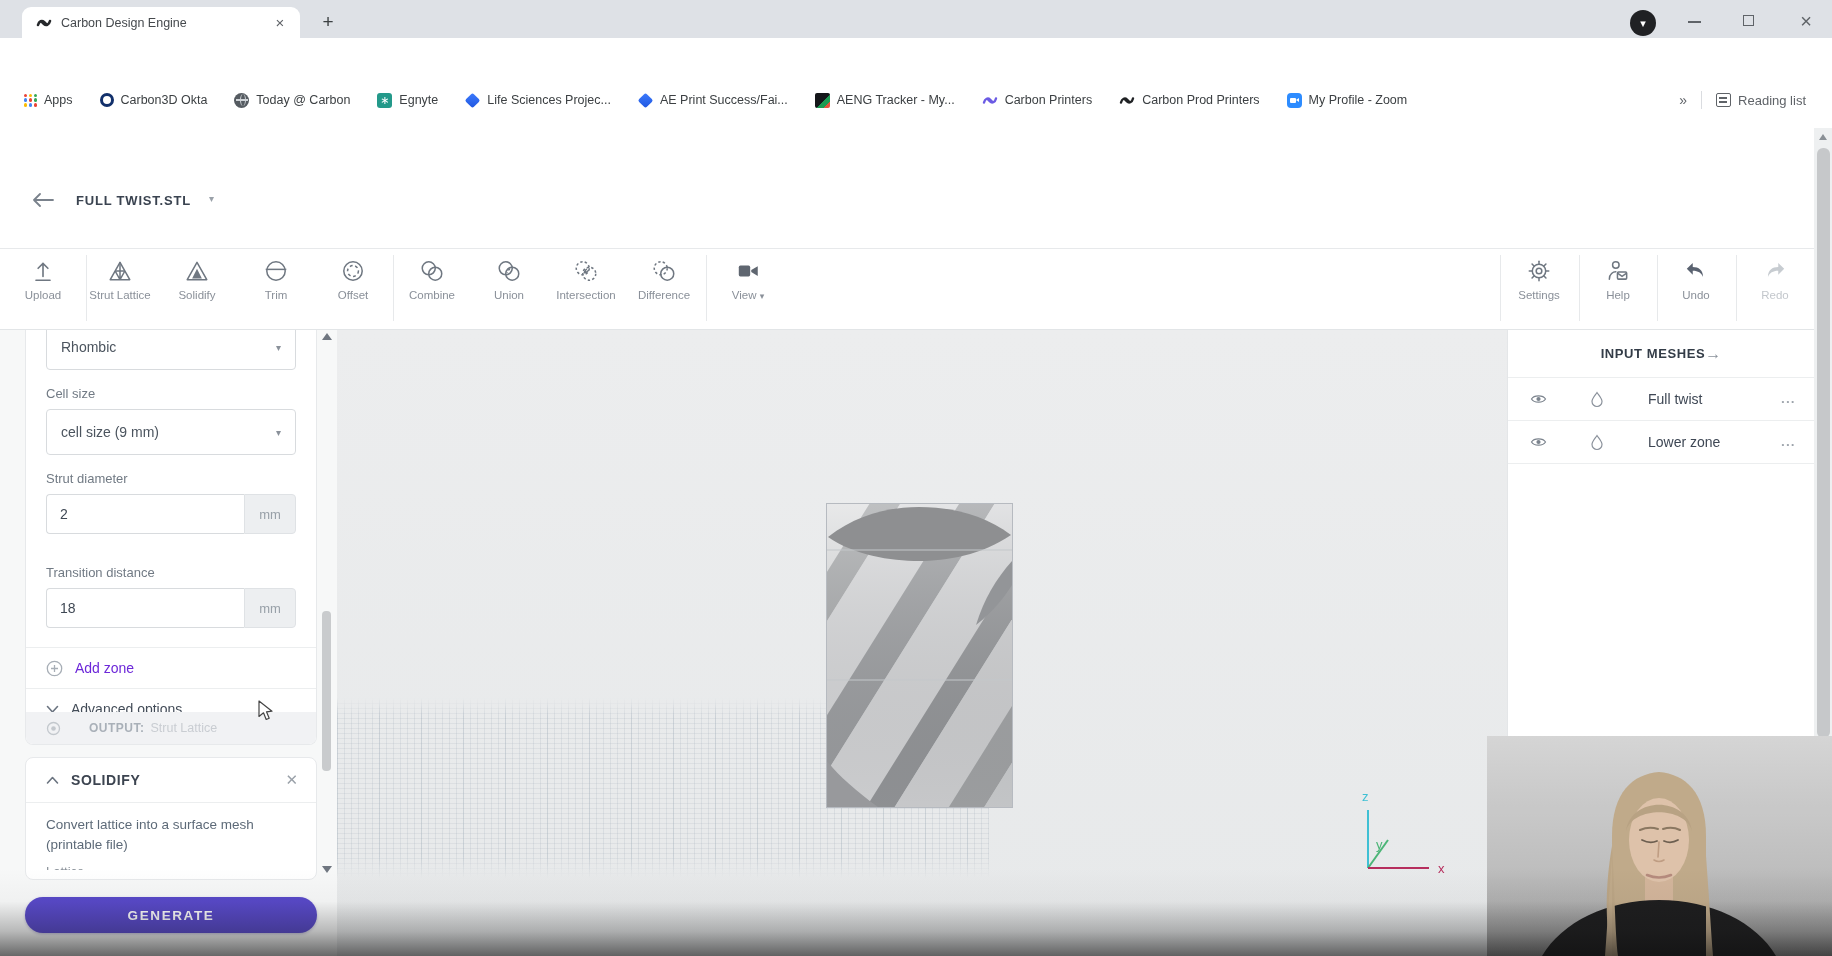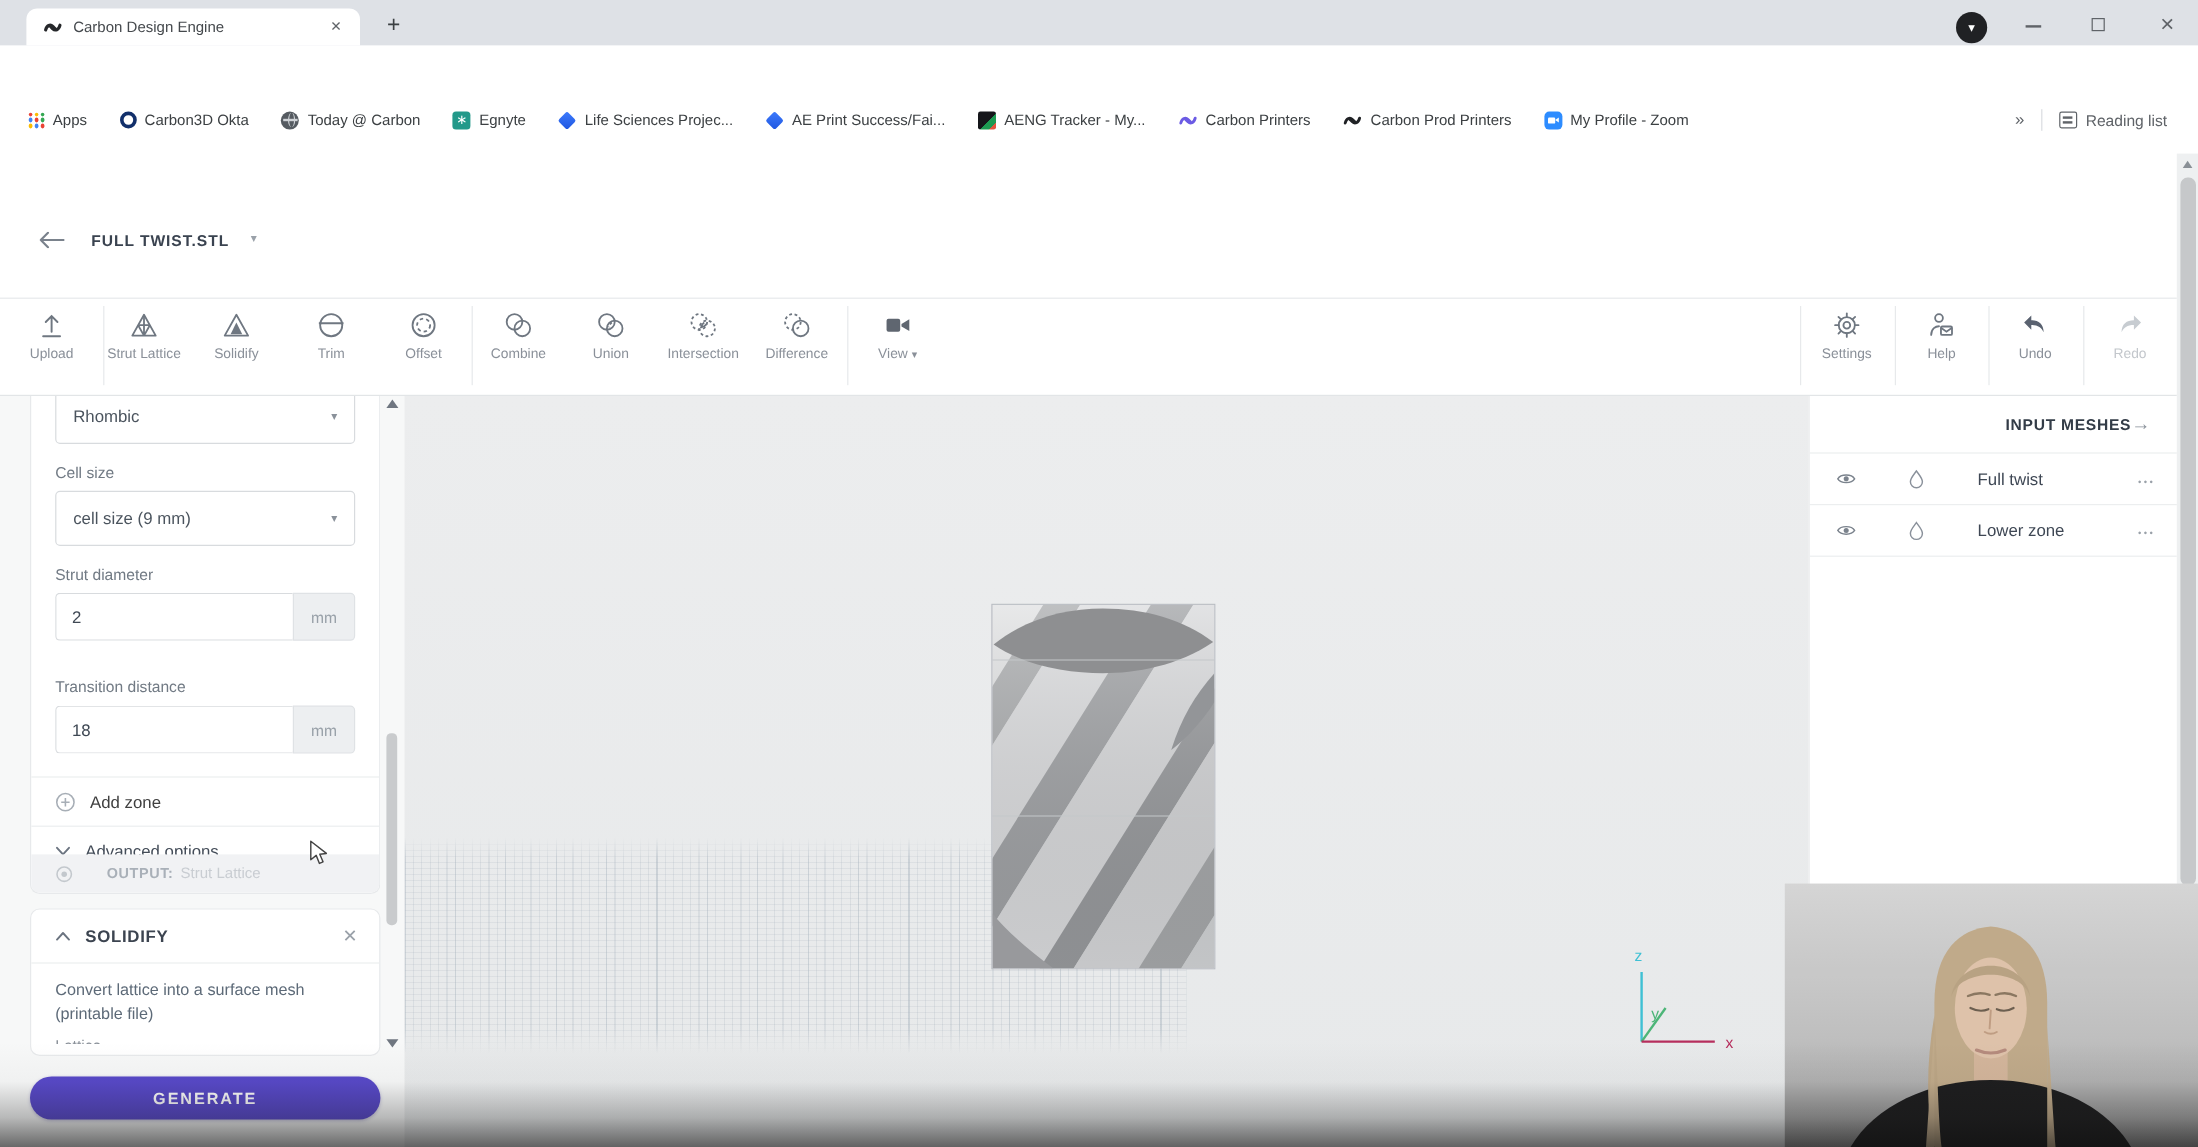--- a/index.html
+++ b/index.html
@@ -96,21 +96,21 @@
   .select{height:46px;margin:0 20px;background:#fff;border:1px solid #d8dbde;border-radius:4px;display:flex;align-items:center;justify-content:space-between;padding:0 14px;}
   .select-val{font-size:14px;color:#4b545e;}
   .sel-caret{color:#8a919a;font-size:10px;}
   .inputrow{margin:0 20px;height:40px;display:flex;}
   .ibox{flex:1;border:1px solid #d8dbde;border-right:none;border-radius:4px 0 0 4px;background:#fff;}
   .ibox input{width:100%;height:100%;border:none;outline:none;background:transparent;font-size:14px;color:#3f4854;padding:0 13px;}
   .suffix{width:52px;background:#edeff1;border:1px solid #dfe2e5;border-radius:0 4px 4px 0;display:flex;align-items:center;justify-content:center;font-size:13px;color:#98a0a8;}
   .hdiv{height:1px;background:#eceeef;}
   .prow{height:40px;display:flex;align-items:center;padding:0 20px;}
   .prow-label{font-size:14px;margin-left:12px;}
-  .addzone-label{color:#404040;}
+  .addzone-label{color:#6d28d9;}
   .adv-label{color:#434c58;}
   .outputrow{position:absolute;left:0;bottom:0;width:100%;height:32px;background:#f1f2f4;display:flex;align-items:center;padding:0 20px;}
   .out-key{font-size:12px;font-weight:bold;color:#a9b0b8;letter-spacing:.5px;margin-left:28px;}
   .out-val{font-size:12.5px;color:#c9cdd2;margin-left:6px;}
   .card2-head{height:44px;display:flex;align-items:center;padding:0 18px 0 20px;}
   .sol-title{font-size:14px;font-weight:bold;color:#3c4450;letter-spacing:.6px;margin-left:12px;flex:1;}
   .xclose{color:#9aa1a9;font-size:15px;}
   .xclose::before{content:"✕";}
   .sol-desc{font-size:13.5px;color:#5d6a78;line-height:1.45;padding:12px 20px 0;}
   .sol-trunc{height:6px;overflow:hidden;margin:10px 20px 0;font-size:13px;color:#8a9199;}
@@ -128,21 +128,21 @@
       repeating-linear-gradient(to right,rgba(140,155,170,.16) 0 1px,transparent 1px 7px),
       repeating-linear-gradient(to bottom,rgba(140,155,170,.13) 0 1px,transparent 1px 5px),
       repeating-linear-gradient(to right,rgba(120,140,160,.15) 0 1px,transparent 1px 42px);
     -webkit-mask-image:linear-gradient(to bottom,transparent,#000 10%,#000 88%,transparent);
     mask-image:linear-gradient(to bottom,transparent,#000 10%,#000 88%,transparent);}
   .objsvg{position:absolute;left:489px;top:173px;}
   .axissvg{position:absolute;left:1014px;top:455px;}
   .axissvg text{font-size:13px;font-family:"Liberation Sans",sans-serif;}
 
   
-  .rp-head{height:47px;display:flex;align-items:center;justify-content:flex-end;padding:0 22px;}
+  .rp-head{height:47px;display:flex;align-items:center;justify-content:center;padding:0 22px;}
   .rp-title{font-size:13px;font-weight:bold;color:#333c47;letter-spacing:.6px;}
   .rp-arrow{color:#8a919a;font-size:16px;}
   .rp-arrow::before{content:"→";}
   .rp-row{height:43px;border-top:1px solid #eceeef;display:flex;align-items:center;padding:0 18px 0 22px;gap:32px;}
   .rp-name{font-size:14px;color:#3e4754;margin-left:12px;flex:1;}
   .rp-dots{color:#9aa1a9;font-size:13px;letter-spacing:1px;}
   .rp-dots::before{content:"•••";font-size:8px;letter-spacing:2px;}
   .rp-endline{height:1px;background:#eceeef;}
 
   

